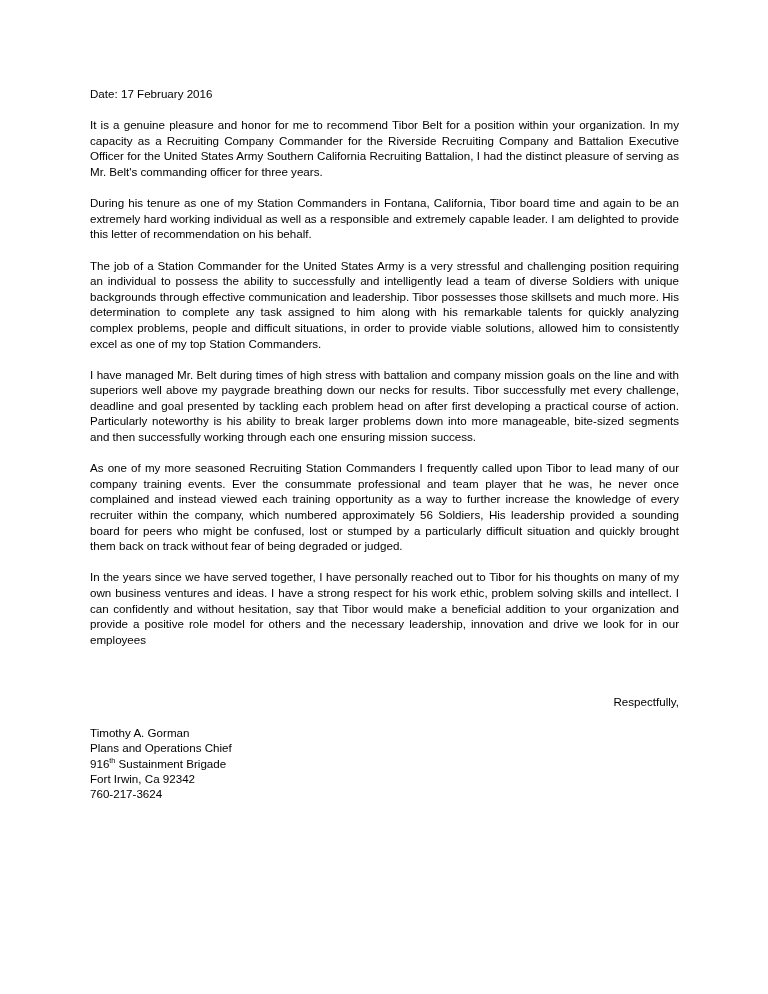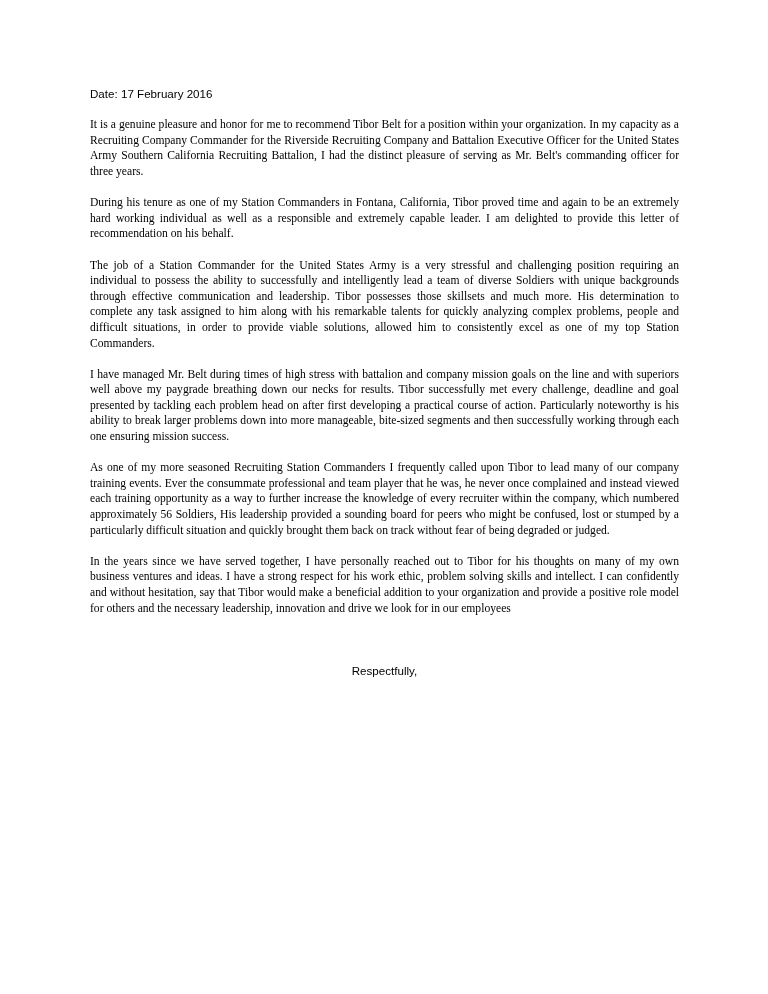--- a/index.html
+++ b/index.html
@@ -34,32 +34,31 @@
     margin: 0 0 15.6px 0;
     white-space: pre-wrap;
   }
   .para {
     font-size: 11.6px;
     line-height: 15.6px;
     text-align: justify;
     text-justify: inter-word;
     margin: 0 0 15.6px 0;
     hyphens: none;
-    font-family: Liberation Serif, serif;
   }
   .para:last-child {
     margin-bottom: 0;
   }
   .spacer-sm { height: 15.6px; }
   .spacer-lg { height: 31px; }
   .closing {
     font-size: 11.6px;
     line-height: 15.6px;
     margin: 0;
-    text-align: center;
+    text-align: right;
   }
   .signature-block {
     margin: 0;
     padding: 0;
   }
   .sig-line {
     font-size: 11.6px;
     line-height: 15.2px;
     margin: 0;
     text-align: left;
@@ -75,32 +74,39 @@
 <body>
 
 <div class="page">
   <div class="letter-body">
 
     <div class="line-block">Date: 17 February 2016</div>
 
 
     <p class="para">It is a genuine pleasure and honor for me to recommend Tibor Belt for a position within your organization. In my capacity as a Recruiting Company Commander for the Riverside Recruiting Company and Battalion Executive Officer for the United States Army Southern California Recruiting Battalion, I had the distinct pleasure of serving as Mr. Belt's commanding officer for three years.</p>
 
-    <p class="para">During his tenure as one of my Station Commanders in Fontana, California, Tibor proved time and again to be an extremely hard working individual as well as a responsible and extremely capable leader. I am delighted to provide this letter of recommendation on his behalf.</p>
+    <p class="para">During his tenure as one of my Station Commanders in Fontana, California, Tibor board time and again to be an extremely hard working individual as well as a responsible and extremely capable leader. I am delighted to provide this letter of recommendation on his behalf.</p>
 
     <p class="para">The job of a Station Commander for the United States Army is a very stressful and challenging position requiring an individual to possess the ability to successfully and intelligently lead a team of diverse Soldiers with unique backgrounds through effective communication and leadership. Tibor possesses those skillsets and much more. His determination to complete any task assigned to him along with his remarkable talents for quickly analyzing complex problems, people and difficult situations, in order to provide viable solutions, allowed him to consistently excel as one of my top Station Commanders.</p>
 
     <p class="para">I have managed Mr. Belt during times of high stress with battalion and company mission goals on the line and with superiors well above my paygrade breathing down our necks for results. Tibor successfully met every challenge, deadline and goal presented by tackling each problem head on after first developing a practical course of action.  Particularly noteworthy is his ability to break larger problems down into more manageable, bite-sized segments and then successfully working through each one ensuring mission success.</p>
 
     <p class="para">As one of my more seasoned Recruiting Station Commanders I frequently called upon Tibor to lead many of our company training events. Ever the consummate professional and team player that he was, he never once complained and instead viewed each training opportunity as a way to further increase the knowledge of every recruiter within the company, which numbered approximately 56 Soldiers, His leadership provided a sounding board for peers who might be confused, lost or stumped by a particularly difficult situation and quickly brought them back on track without fear of being degraded or judged.</p>
 
     <p class="para">In the years since we have served together, I have personally reached out to Tibor for his thoughts on many of my own business ventures and ideas. I have a strong respect for his work ethic, problem solving skills and intellect. I can confidently and without hesitation, say that Tibor would make a beneficial addition to your organization and provide a positive role model for others and the necessary leadership, innovation and drive we look for in our employees</p>
 
 
     <div class="spacer-lg"></div>
 
     <div class="closing">Respectfully,</div>
 
     <div class="spacer-sm"></div>
 
+    <div class="signature-block">
+      <div class="sig-line">Timothy A. Gorman</div>
+      <div class="sig-line">Plans and Operations Chief</div>
+      <div class="sig-line"><span>916</span><span class="sup">th</span><span> Sustainment Brigade</span></div>
+      <div class="sig-line">Fort Irwin, Ca 92342</div>
+      <div class="sig-line">760-217-3624</div>
+    </div>
 
   </div>
 </div>
 
 </body></html>

